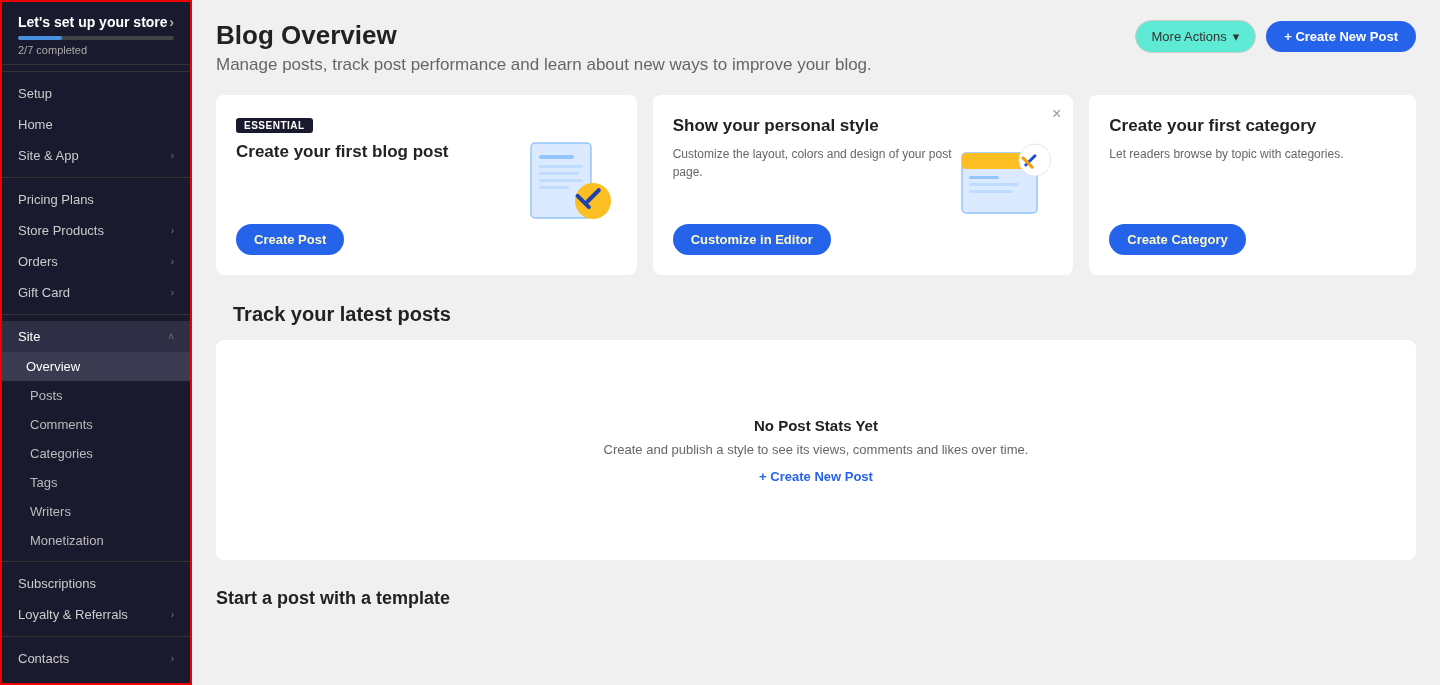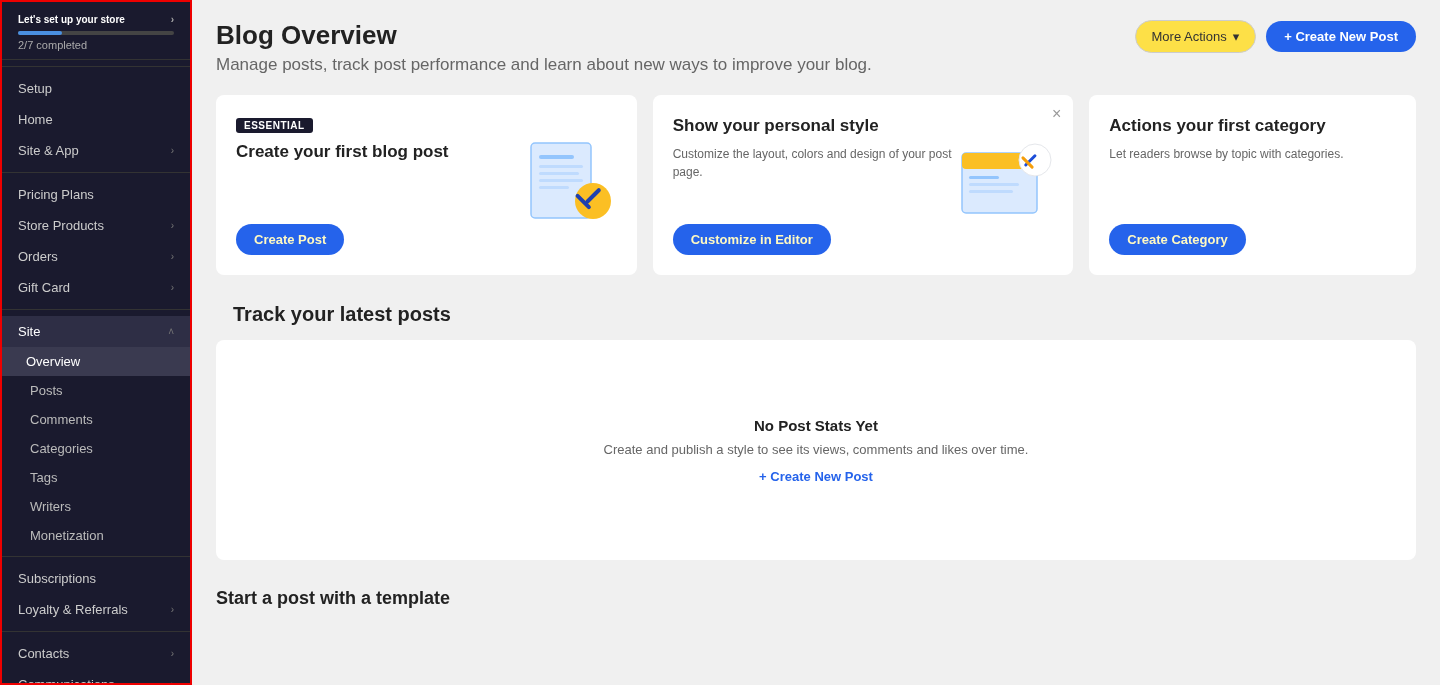--- a/index.html
+++ b/index.html
@@ -17,21 +17,21 @@
       overflow-y: auto;
       font-size: 13px;
       border: 2px solid #e00;
     }
     .sidebar-header {
       padding: 12px 16px 8px;
       border-bottom: 1px solid #333;
     }
     .sidebar-header-title {
       color: #fff;
-      font-size: 10px;
+      font-size: 14px;
       font-weight: 600;
       display: flex;
       align-items: center;
       justify-content: space-between;
     }
     .progress-bar-container {
       height: 4px;
       background: #444;
       border-radius: 2px;
       margin: 6px 0 4px;
@@ -82,21 +82,21 @@
       justify-content: space-between;
       margin-bottom: 20px;
     }
     .page-title { font-size: 26px; font-weight: 700; color: #222; }
     .page-subtitle { font-size: 17px; color: #666; margin-top: 4px; }
 
     .header-actions { display: flex; gap: 10px; align-items: center; }
 
     .btn-more-actions {
       border: 1px solid #ccc;
-      background: #fde047;
+      background: #5eead4;
       color: #333;
       padding: 8px 16px;
       border-radius: 20px;
       font-size: 13px;
       cursor: pointer;
       display: flex;
       align-items: center;
       gap: 6px;
       font-weight: 500;
     }
@@ -361,21 +361,21 @@
           <rect x="12" y="52" width="44" height="3" rx="1.5" fill="#bfdbfe"></rect>
           <circle cx="78" cy="22" r="16" fill="#fff" stroke="#e5e7eb" stroke-width="1"></circle>
           <rect x="72" y="14" width="3" height="16" rx="1.5" fill="#1d4ed8" transform="rotate(45 73 22)"></rect>
           <rect x="72" y="14" width="3" height="16" rx="1.5" fill="#f59e0b" transform="rotate(-45 73 22) translate(-4 0)"></rect>
         </svg>
       </div>
     </div>
 
     <div class="card" style="padding-right: 16px;">
       <div>
-        <h3 class="card-title">Actions your first category</h3>
+        <h3 class="card-title">Create your first category</h3>
         <p class="card-desc">Let readers browse by topic with categories.</p>
       </div>
       <button class="card-btn">Create Category</button>
     </div>
   </div>
 
   <div>
     <h2 class="section-title">Track your latest posts</h2>
     <div class="empty-stats-box">
       <p class="empty-stats-title">No Post Stats Yet</p>

